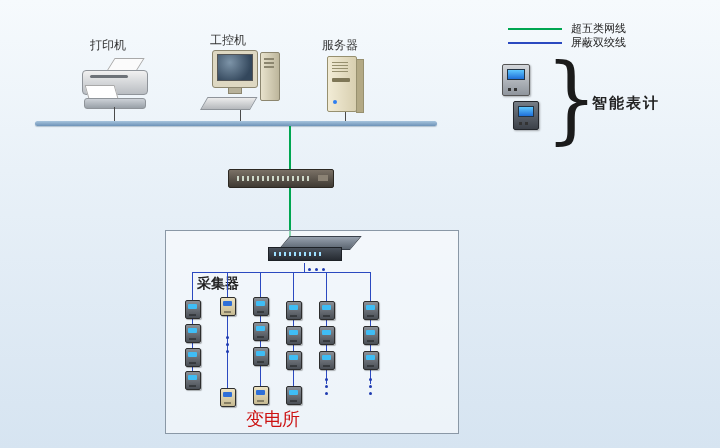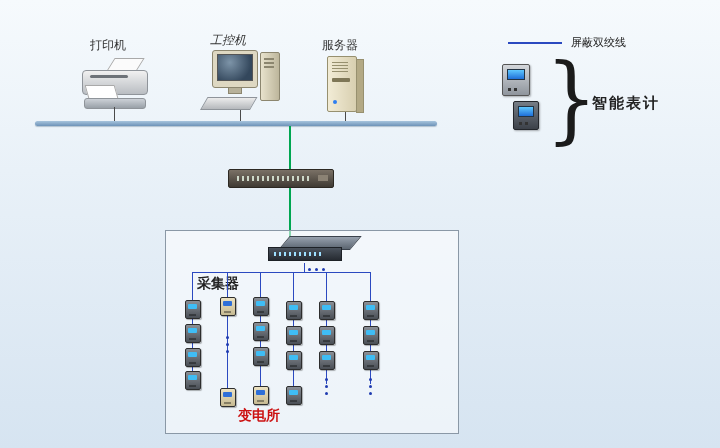--- a/index.html
+++ b/index.html
@@ -58,21 +58,21 @@
   .sm-a{left:502px;top:64px;width:26px;height:30px;background:linear-gradient(#d4d7db,#8f959d);border:1px solid #555;}
   .sm-b{left:513px;top:101px;width:24px;height:27px;background:linear-gradient(#767d86,#3c4149);border:1px solid #23262b;}
   .sm .screen{position:absolute;left:4px;top:4px;right:4px;height:9px;background:linear-gradient(#5fc8ff,#1f6fd8);border:1px solid #234;}
   .sm .btns{position:absolute;left:5px;bottom:4px;width:12px;height:3px;background:repeating-linear-gradient(90deg,#333 0 3px,transparent 3px 6px);}
   .brace{left:541px;top:50px;font-family:"DejaVu Serif",serif;font-size:96px;line-height:96px;color:#1b1b1b;transform:scaleX(.85);}
   .sm-label{left:592px;top:94px;font-size:15px;font-weight:bold;letter-spacing:2px;}
 
   
   .main-box{left:165px;top:230px;width:292px;height:202px;border:1px solid #8a98a6;background:rgba(255,255,255,.55);}
   .collector-label{left:197px;top:243px;font-size:14px;font-weight:bold;margin-top:32px;}
-  .substation-label{left:238px;top:407px;width:70px;text-align:left;font-size:14px;font-weight:bold;}
+  .substation-label{left:238px;top:407px;width:70px;text-align:center;font-size:18px;font-weight:normal;}
 
   
   .collector{left:266px;top:236px;width:86px;height:28px;}
   .collector .top{position:absolute;left:12px;top:0;width:70px;height:12px;background:linear-gradient(#97a1ae,#5b6570);border:1px solid #3a424c;transform:skewX(-40deg);transform-origin:bottom left;}
   .collector .front{position:absolute;left:2px;top:11px;width:72px;height:12px;background:linear-gradient(#4a525c,#262b31);border:1px solid #1d2126;}
   .collector .front i{position:absolute;left:5px;top:4px;width:48px;height:4px;background:repeating-linear-gradient(90deg,#9fe0ff 0 2px,transparent 2px 5px);}
 
   
   .wire{position:absolute;background:#2b49c0;z-index:1;}
   .wire.h{height:1px;}
@@ -88,21 +88,21 @@
   .dots.v{flex-direction:column;}
   .dots.h{flex-direction:row;}
   .dots b{width:3px;height:3px;background:#1f3bb0;border-radius:50%;}
 </style>
 </head>
 <body>
 
 <div class="stage">
 
   <div class="abs dev-lbl lbl" style="left:90px;top:37px;width:50px;">打印机</div>
-  <div class="abs dev-lbl lbl" style="left:210px;top:32px;width:50px;font-style:italic;">工控机</div>
+  <div class="abs dev-lbl lbl" style="left:210px;top:32px;width:50px;">工控机</div>
   <div class="abs dev-lbl lbl" style="left:322px;top:37px;width:50px;">服务器</div>
 
   <div class="abs printer">
     <div class="paper-in"></div>
     <div class="body"></div>
     <div class="slot"></div>
     <div class="paper-out"></div>
     <div class="base"></div>
   </div>
 
@@ -132,20 +132,24 @@
   <div class="abs bus"></div>
 
   <div class="abs green-line" style="left:289px;top:126px;height:43px;"></div>
   <div class="abs green-line" style="left:289px;top:186px;height:57px;"></div>
 
   <div class="abs switch">
     <div class="ports"></div>
     <div class="tab"></div>
   </div>
 
+  <div class="abs legend-row" style="left:508px;top:21px;">
+    <div class="legend-swatch" style="background:#00a651;"></div>
+    <span class="legend-text lbl">超五类网线</span>
+  </div>
   <div class="abs legend-row" style="left:508px;top:35px;">
     <div class="legend-swatch" style="background:#2b49c0;"></div>
     <span class="legend-text lbl">屏蔽双绞线</span>
   </div>
 
   <div class="abs sm sm-a">
     <div class="screen"></div>
     <div class="btns"></div>
   </div>
   <div class="abs sm sm-b">

